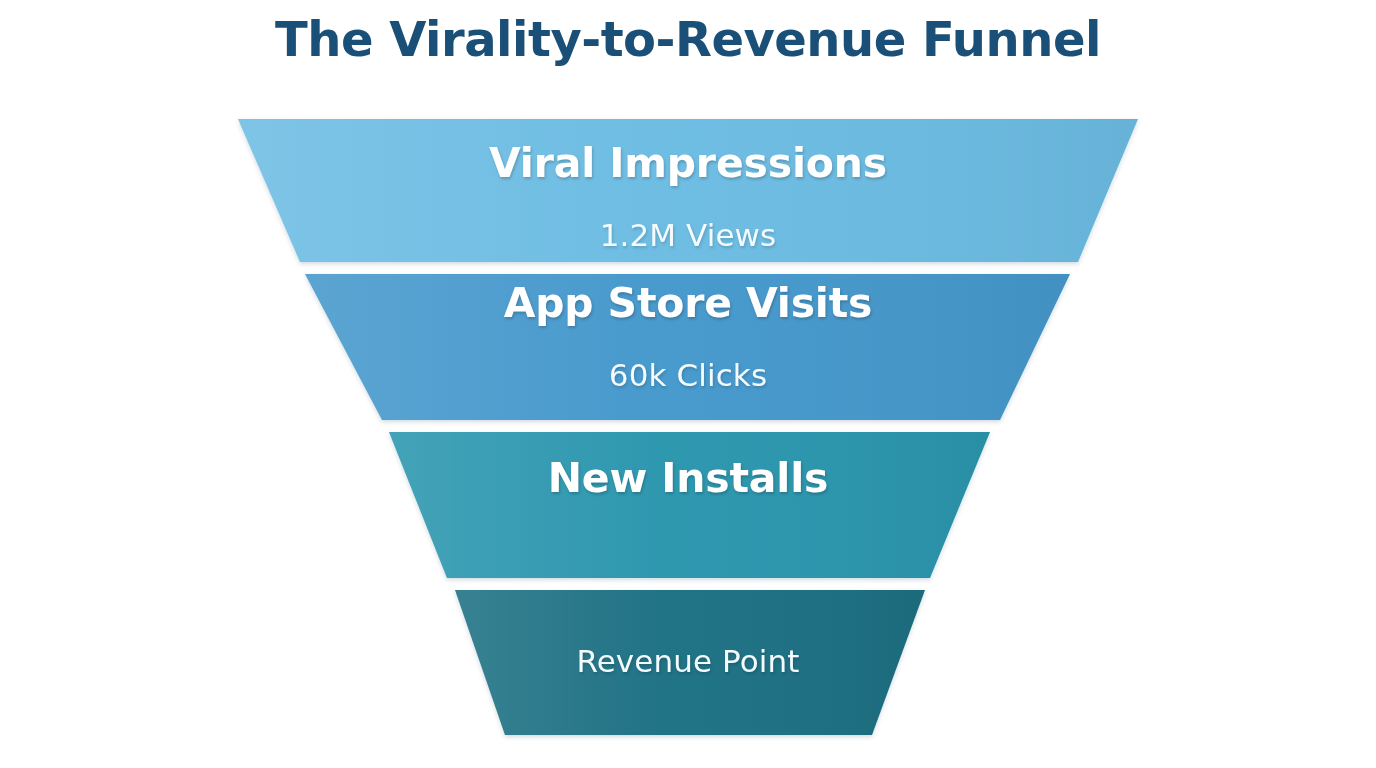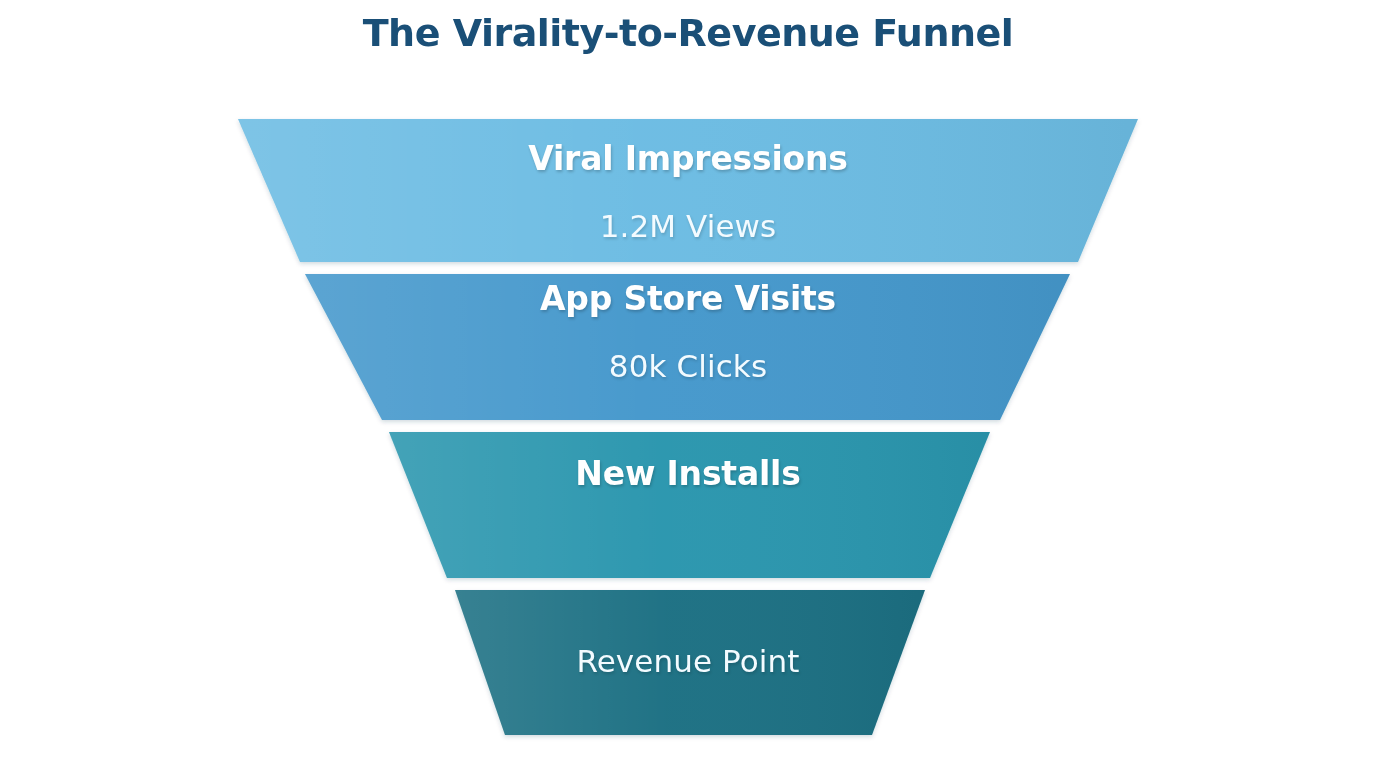--- a/index.html
+++ b/index.html
@@ -25,21 +25,21 @@
   
   .title-wrap {
     position: absolute;
     left: 0;
     top: 14px;
     width: 1376px;
     text-align: center;
   }
   .chart-title {
     display: inline-block;
-    font-size: 38px;
+    font-size: 48px;
     font-weight: bold;
     letter-spacing: -0.5px;
     color: #1A4F77;
     line-height: 1.05;
     text-shadow: 0 1px 2px rgba(255,255,255,0.85);
     white-space: nowrap;
   }
 
   
   .funnel-svg {
@@ -60,21 +60,21 @@
   }
 
   .stage-labels {
     position: absolute;
     text-align: center;
     width: 1376px;
     left: 0;
   }
 
   .stage-name {
-    font-size: 33px;
+    font-size: 41px;
     font-weight: bold;
     color: #ffffff;
     letter-spacing: -0.2px;
     line-height: 1.1;
     text-shadow: 1px 2px 3px rgba(0,0,0,0.20);
     white-space: nowrap;
   }
 
   .stage-value {
     font-size: 31px;
@@ -125,21 +125,21 @@
 
   <div class="stage-label-layer">
 
     <div class="stage-labels" style="top:141px;">
       <div class="stage-name">Viral Impressions</div>
       <div class="stage-value">1.2M Views</div>
     </div>
 
     <div class="stage-labels" style="top:281px;">
       <div class="stage-name">App Store Visits</div>
-      <div class="stage-value">80k Clicks</div>
+      <div class="stage-value">60k Clicks</div>
     </div>
 
     <div class="stage-labels" style="top:456px;">
       <div class="stage-name">New Installs</div>
     </div>
 
     <div class="stage-labels" style="top:612px;">
       <div class="stage-value">Revenue Point</div>
     </div>
 

